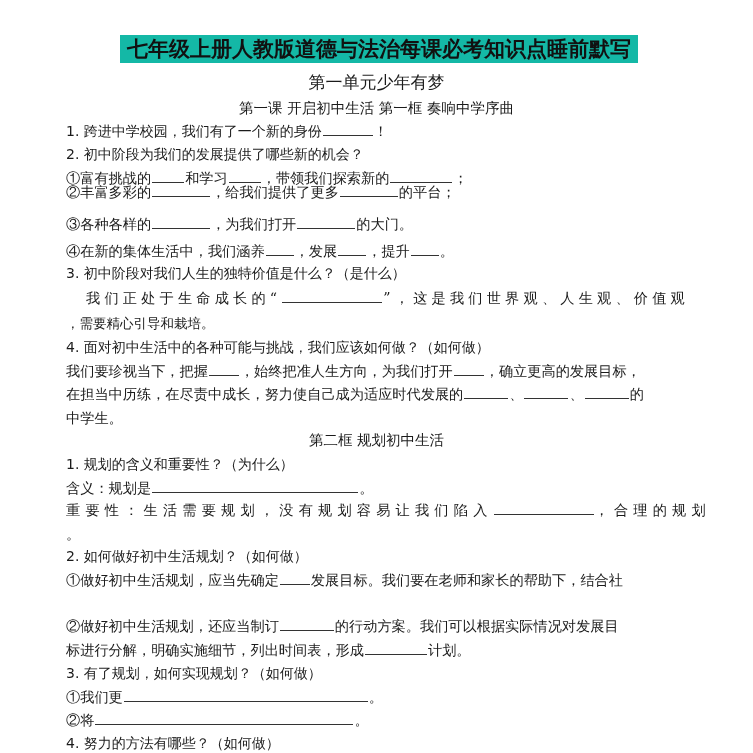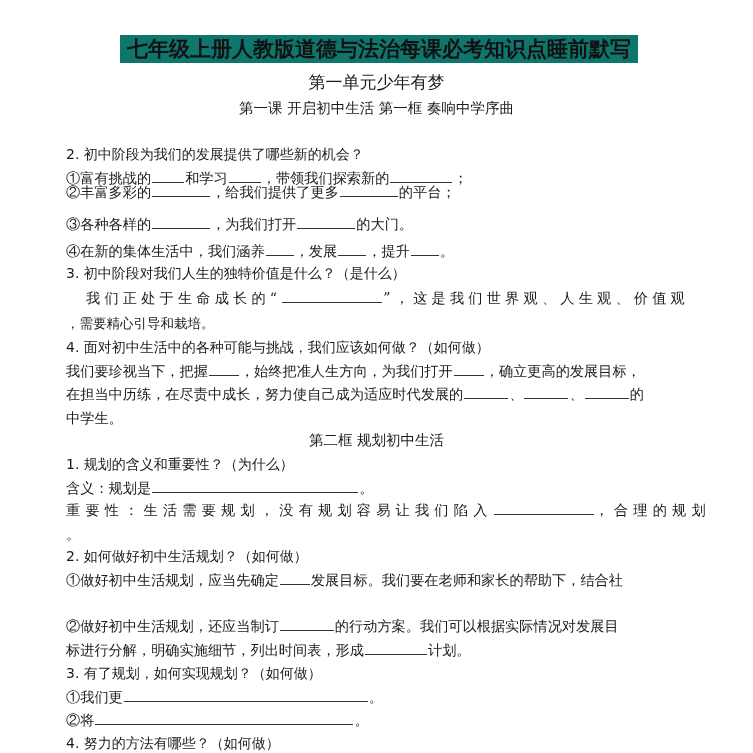--- a/index.html
+++ b/index.html
@@ -6,21 +6,21 @@
   body {
     width: 753px; height: 753px; overflow: hidden;
     background: #ffffff;
     font-family: "DejaVu Serif", "Liberation Serif", serif;
     color: #1a1a1a;
     position: relative;
   }
   .page { position: absolute; left: 0; top: 0; width: 753px; height: 753px; }
   .title-bar {
     position: absolute; left: 120px; top: 35px; width: 518px; height: 28px;
-    background: #0f766e;
+    background: #14b8a6;
     display: flex; align-items: center; justify-content: center;
     font-family: "DejaVu Sans", "Liberation Sans", sans-serif;
     font-size: 21px; font-weight: bold; color: #111; letter-spacing: 0px;
     white-space: nowrap;
   }
   .line {
     position: absolute; left: 66px; white-space: nowrap;
     font-size: 14.2px; line-height: 20px; color: #1b1b1b;
   }
   .center { left: 0; width: 753px; text-align: center; }
@@ -37,20 +37,23 @@
 </head>
 <body>
 
 <div class="page">
 
   <div class="title-bar">七年级上册人教版道德与法治每课必考知识点睡前默写</div>
 
   <div class="line center lesson-title" style="top:98px;">第一课 开启初中生活 第一框 奏响中学序曲</div>
   <div class="line center unit-title" style="top:72px;">第一单元少年有梦</div>
 
+  <div class="line q" style="top:121px;">
+    <span>1. 跨进中学校园，我们有了一个新的身份</span><span class="blank" style="width:50px"></span><span>！</span>
+  </div>
   <div class="line q" style="top:144px;">2. 初中阶段为我们的发展提供了哪些新的机会？</div>
 
   <div class="line" style="top:168px;">
     <span>①富有挑战的</span><span class="blank" style="width:32px"></span><span>和学习</span><span class="blank" style="width:32px"></span><span>，带领我们探索新的</span><span class="blank" style="width:62px"></span><span>；</span>
   </div>
   <div class="line" style="top:182px;">
     <span>②丰富多彩的</span><span class="blank" style="width:58px"></span><span>，给我们提供了更多</span><span class="blank" style="width:58px"></span><span>的平台；</span>
   </div>
   <div class="line" style="top:214px;">
     <span>③各种各样的</span><span class="blank" style="width:58px"></span><span>，为我们打开</span><span class="blank" style="width:58px"></span><span>的大门。</span>

